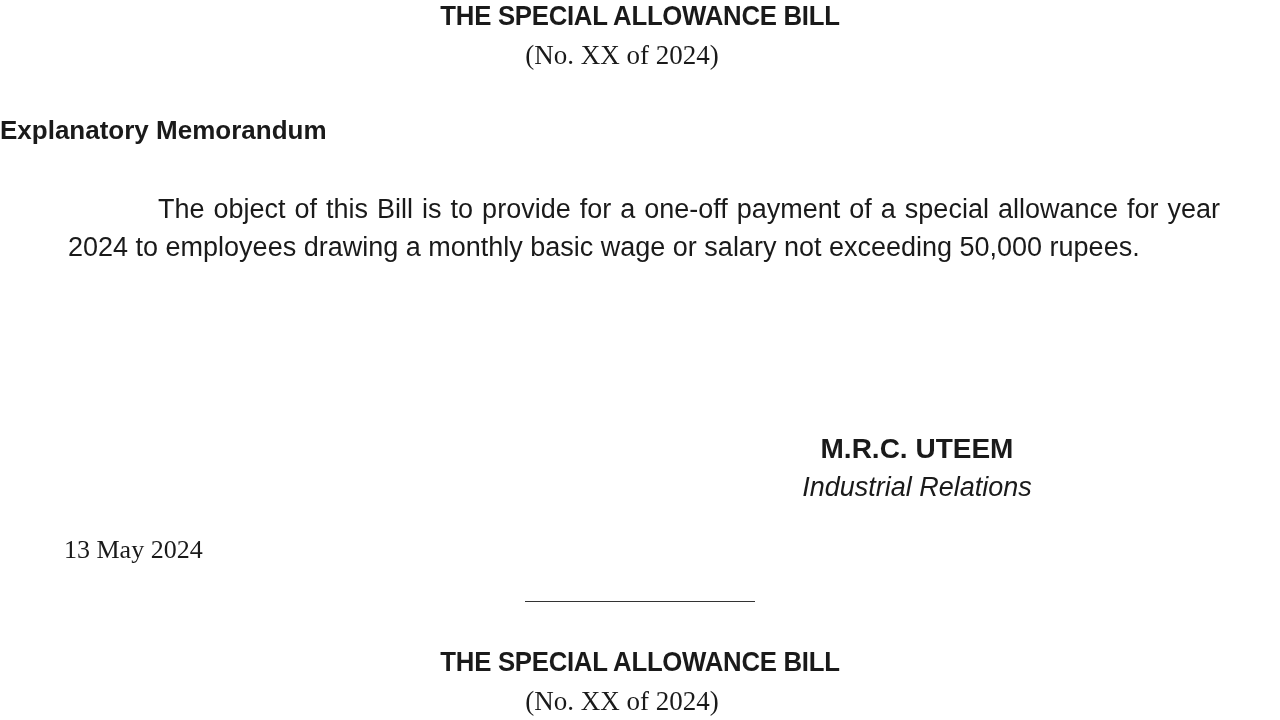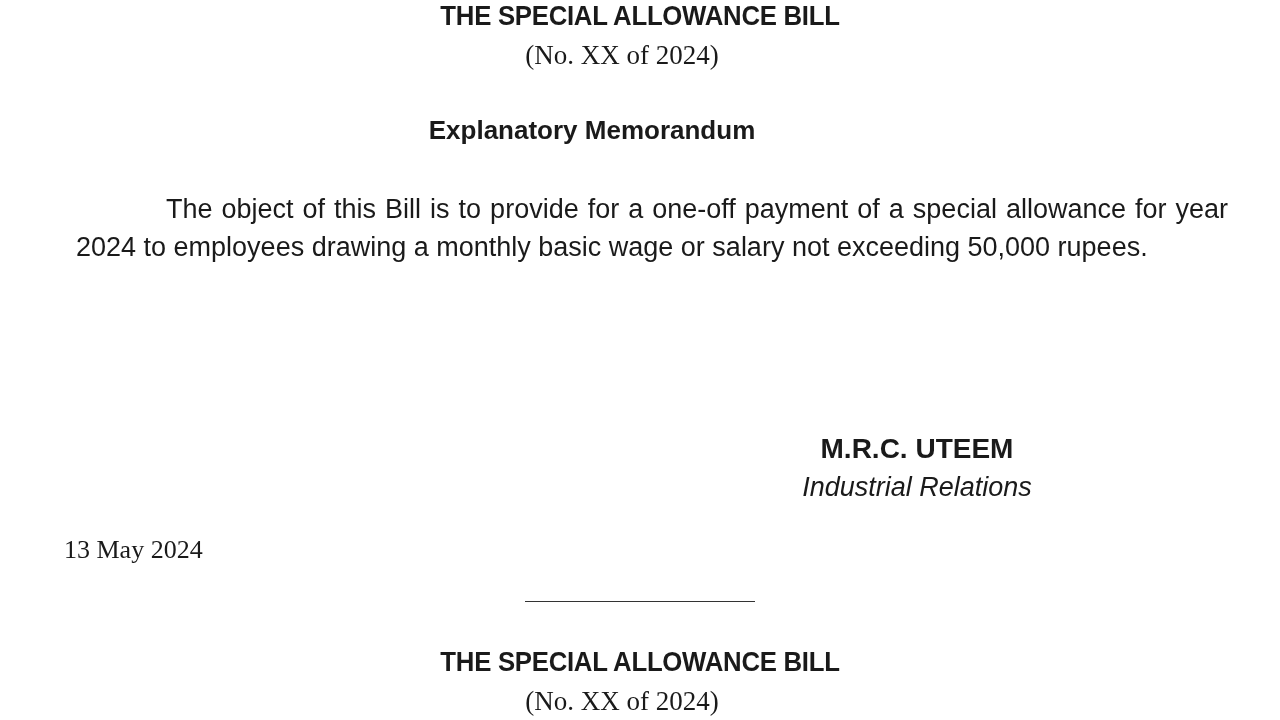--- a/index.html
+++ b/index.html
@@ -26,27 +26,27 @@
       transform-origin: center;
     }
     .subtitle {
       left: 0; width: 1244px;
       text-align: center;
       font-family: "Liberation Serif", serif;
       font-size: 27px;
     }
     .memo-heading {
       left: 0; width: 1184px;
-      text-align: center;
+      text-align: left;
       font-family: "Liberation Sans", sans-serif;
       font-weight: bold;
       font-size: 26px;
     }
     .body-para {
-      left: 76px;
+      left: 68px;
       width: 1152px;
       font-family: "Liberation Sans", sans-serif;
       font-size: 27px;
       line-height: 38px;
       text-align: justify;
       text-indent: 90px;
       margin: 0;
     }
     .sig-block {
       left: 720px;

